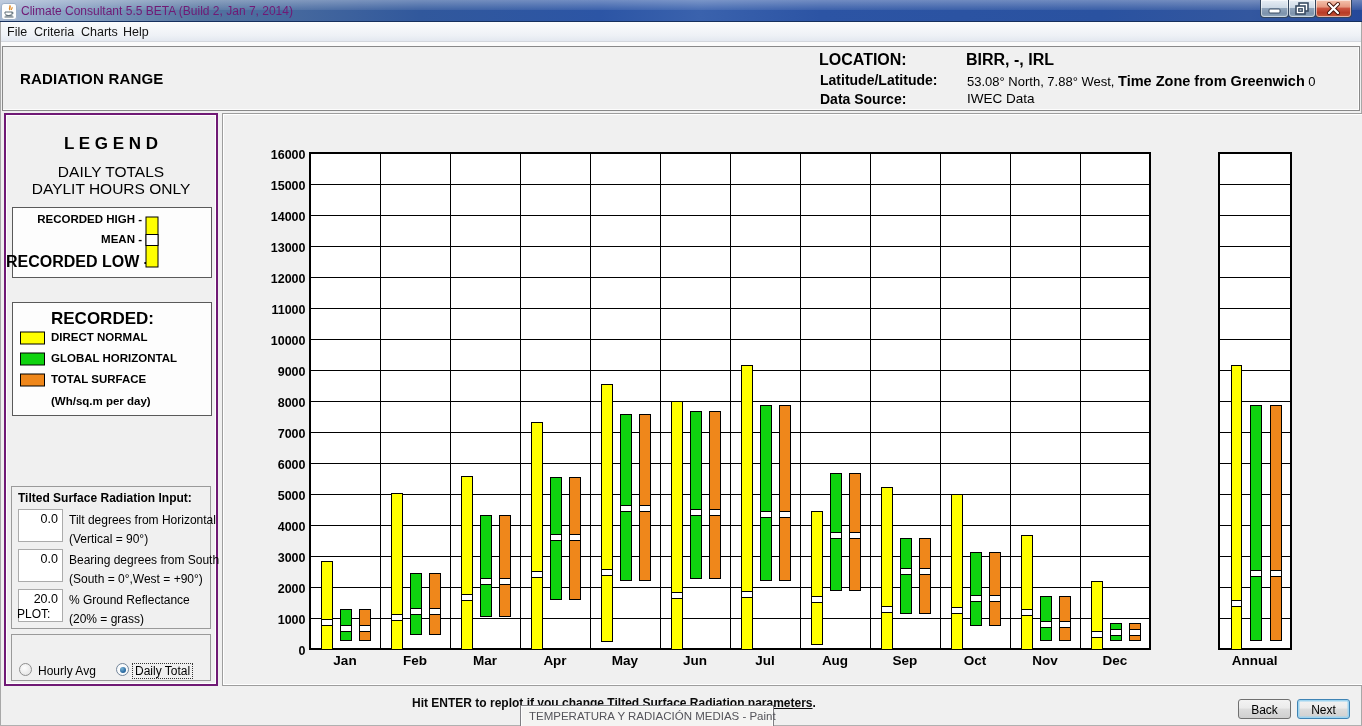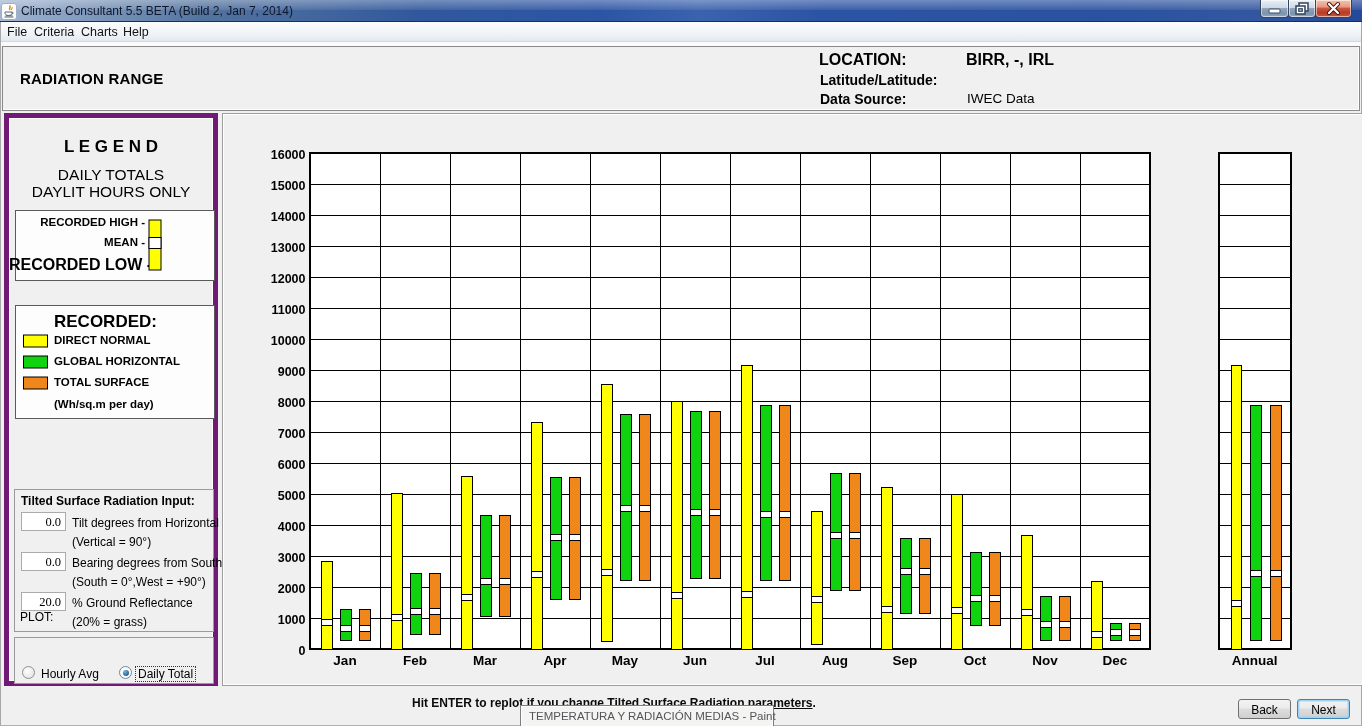--- a/index.html
+++ b/index.html
@@ -5,40 +5,40 @@
 body { font-family:"Liberation Sans", sans-serif; background:#f0f0f0; position:relative; }
 .abs { position:absolute; }
 .b { font-weight:bold; }
 
 #titlebar { left:0; top:0; width:1362px; height:22px;
   background:linear-gradient(to right,#a3b5d0 0,#8aa2c4 60px,#54749f 200px,#31589c 420px,#2c55a5 600px,#3a62ad 700px,#2c54a4 820px,#2a52a0 1100px,#33579f 1250px,#24489a 1362px); }
 #titlebar::after { content:""; position:absolute; left:0; top:0; width:100%; height:10px;
   background:linear-gradient(rgba(255,255,255,.33),rgba(255,255,255,.08)); }
 #titlebar .tline { position:absolute; left:0; bottom:0; width:100%; height:1px; background:#16305e; }
 #jicon { left:1px; top:3px; width:16px; height:17px; background:#fdfdfd; border:1px solid #9eb0c8; border-radius:3px; }
-#title-text { left:21px; top:4px; font-size:12px; color:#0f172a; z-index:3; }
+#title-text { left:21px; top:4px; font-size:12px; color:#701a75; z-index:3; }
 .capbtn { position:absolute; top:0; height:18px; border:1px solid #33455e; border-top:none;
   border-radius:0 0 4px 4px; background:linear-gradient(#e8eef5 0%,#cdd9e6 45%,#8fa3ba 50%,#7e93ac 80%,#93aabf 100%); z-index:4; box-shadow:inset 0 0 0 1px rgba(255,255,255,.55); }
 #btn-close { background:linear-gradient(#f5c3ae 0%,#e79a82 40%,#cc5440 50%,#b83b26 75%,#c45b3e 100%); }
 
 #menubar { left:0; top:22px; width:1362px; height:20px; background:linear-gradient(#fbfcfd,#eef1f6 70%,#e3e8f0); border-bottom:1px solid #d4d7dd; }
 #menubar span { position:absolute; top:3px; font-size:12.5px; color:#141414; }
 #strip { left:0; top:42px; width:1362px; height:4px; background:#fbfbfb; }
 
 #header { left:2px; top:46px; width:1358px; height:65px; background:#f0f0f0; border:1px solid #898989; box-shadow:inset -1px -1px 0 #fdfdfd; }
 #hdr-title { left:17px; top:23px; font-size:14.5px; letter-spacing:.2px; }
 .hl { position:absolute; font-weight:bold; }
 .hv { position:absolute; white-space:nowrap; }
 .hv .b { font-size:14.5px; }
 
-#leftpanel { left:4px; top:113px; width:214px; height:573px; background:#f0f0f0; border:5px solid #701a75; box-shadow:inset 1px 1px 0 #fff, inset -1px -1px 0 #fff; }
+#leftpanel { left:4px; top:113px; width:214px; height:573px; background:#f0f0f0; border:2px solid #701a75; box-shadow:inset 1px 1px 0 #fff, inset -1px -1px 0 #fff; }
 #chartwrap { left:222px; top:113px; width:952px; height:573px; }
 .lbox { position:absolute; border:1px solid #5a5a5a; background:#fdfdfd; }
 #leftpanel .t { position:absolute; color:#000; white-space:nowrap; }
-.inp { position:absolute; width:45px; height:19px; background:#fff; border:1px solid #ababab; font-size:12.5px; text-align:right; padding:2px 4px 0 0;font-family:Liberation Serif, serif; }
+.inp { position:absolute; width:45px; height:33px; background:#fff; border:1px solid #ababab; font-size:12.5px; text-align:right; padding:2px 4px 0 0; }
 .radio { position:absolute; width:13px; height:13px; border-radius:50%; border:1px solid #8f8f8f; background:radial-gradient(circle at 40% 35%,#fefefe,#e8e8e8 70%,#d4d4d4); }
 .radio.sel { border-color:#74869a; background:radial-gradient(circle at 50% 45%,#fff 0%,#f2f6f9 100%); }
 .radio.sel::after { content:""; position:absolute; left:2.5px; top:2.5px; width:6px; height:6px; border-radius:50%;
   background:radial-gradient(circle at 35% 30%,#7ab3d4,#2d6da4 60%,#1c5583); }
 
 #hitenter { left:412px; top:696px; font-size:12px; font-weight:bold; color:#0a0a0a; }
 .wbtn { position:absolute; top:699px; width:53px; height:20px; border:1px solid #707070; border-radius:3px;
   background:linear-gradient(#f3f3f3 0%,#ebebeb 45%,#dddddd 50%,#cfcfcf 100%); font-size:12px; text-align:center; padding-top:3px; }
 #btn-next { border-color:#3f84b5; box-shadow:inset 0 0 0 1.5px #9ed4f0; }
 #tooltip { left:520px; top:705px; width:254px; height:39px; background:#f4f4f2; border:1px solid #7e7e82; box-shadow:inset 0 0 0 1px #fdfdfd; }
@@ -83,20 +83,21 @@
 <div class="abs" id="strip"></div>
 <div class="abs" style="left:0;top:22px;width:1px;height:704px;background:#a8a8a8;"></div>
 <div class="abs" style="left:1361px;top:22px;width:1px;height:704px;background:#a8a8a8;"></div>
 <div class="abs" style="left:0;top:725px;width:1362px;height:1px;background:#b0b0b0;"></div>
 
 <div class="abs" id="header">
  <div class="abs b" id="hdr-title" style="font-size:15px;">RADIATION RANGE</div>
  <div class="hl" style="left:816px;top:4px;font-size:16px;">LOCATION:</div>
  <div class="hv b" style="left:963px;top:4px;font-size:16px;">BIRR, -, IRL</div>
  <div class="hl" style="left:817px;top:25px;font-size:14px;">Latitude/Latitude:</div>
+ <div class="hv" style="left:964px;top:26px;font-size:13px;">53.08° North, 7.88° West, <span class="b">Time Zone from Greenwich</span> 0</div>
  <div class="hl" style="left:817px;top:44px;font-size:14px;">Data Source:</div>
  <div class="hv" style="left:964px;top:44px;font-size:13.5px;">IWEC Data</div>
 </div>
 
 <div class="abs" id="leftpanel">
  <div class="t b" style="left:0;right:0;top:19px;text-align:center;font-size:17px;letter-spacing:0;">L E G E N D</div>
  <div class="t" style="left:0;right:0;top:48px;text-align:center;font-size:15.5px;">DAILY TOTALS</div>
  <div class="t" style="left:0;right:0;top:65px;text-align:center;font-size:15.5px;">DAYLIT HOURS ONLY</div>
  <div class="lbox" style="left:6px;top:92px;width:200px;height:71px;"></div>
  <div class="t b" style="left:0;width:136px;top:98px;text-align:right;font-size:11.5px;">RECORDED HIGH -</div>

